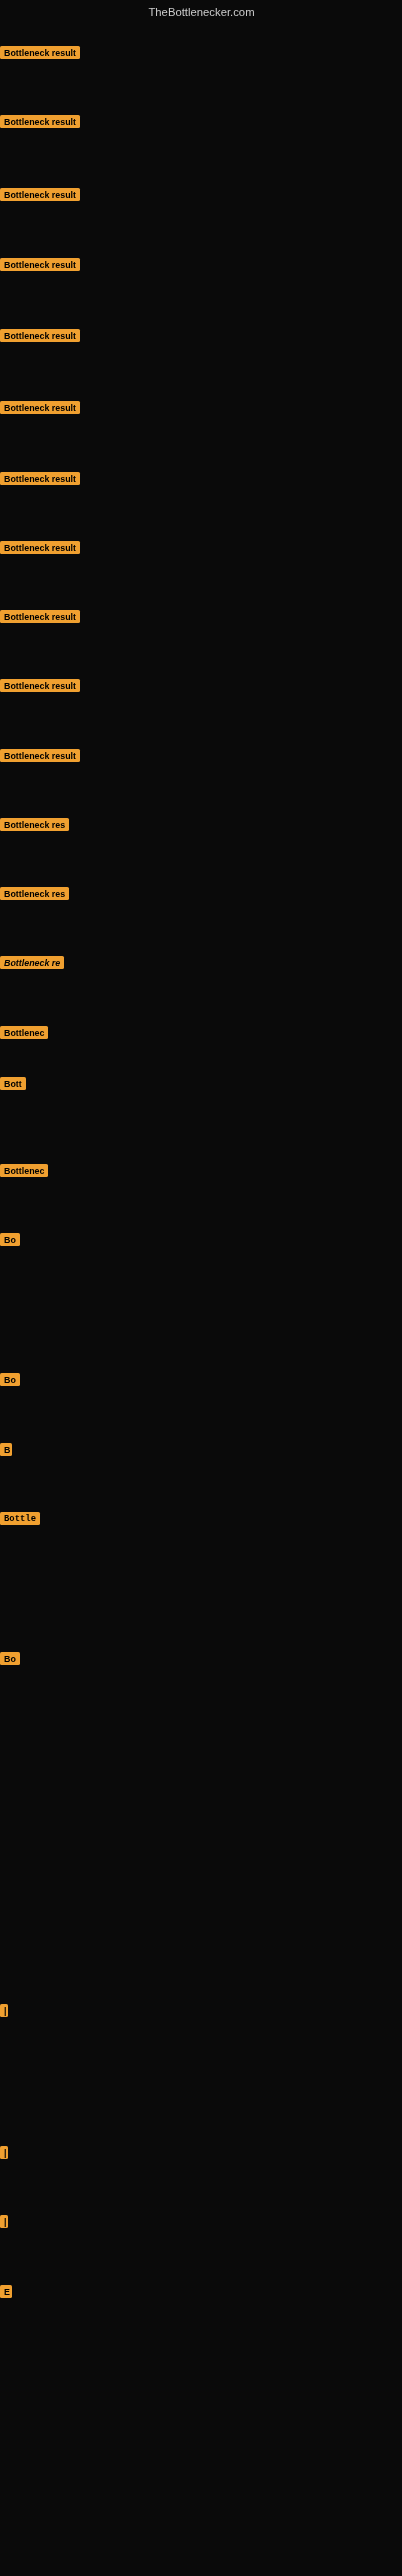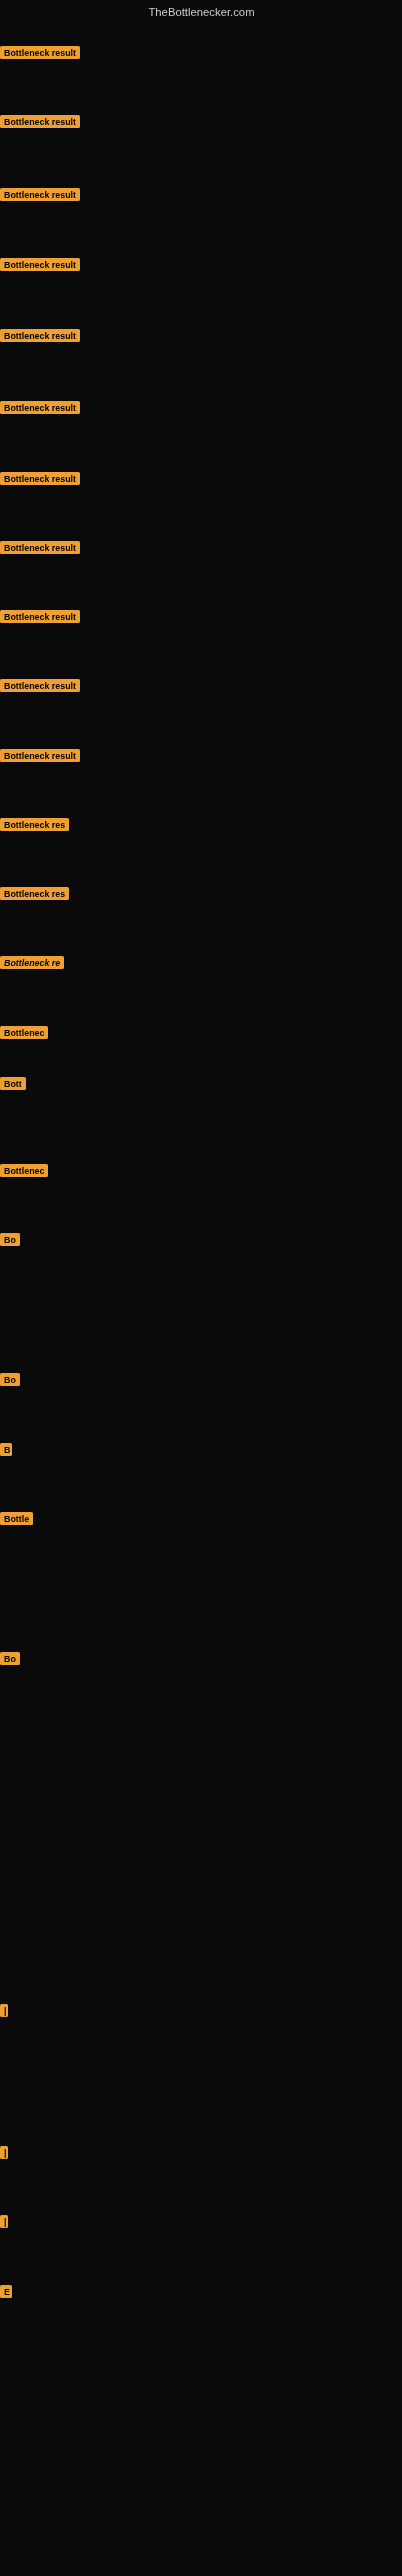--- a/index.html
+++ b/index.html
@@ -60,20 +60,20 @@
     <div class="badge" style="top: 749px; max-width: 85px;">Bottleneck result</div>
     <div class="badge" style="top: 818px; max-width: 76px;">Bottleneck res</div>
     <div class="badge" style="top: 887px; max-width: 72px;">Bottleneck res</div>
     <div class="badge" style="top: 956px; max-width: 67px; font-style: italic;">Bottleneck re</div>
     <div class="badge" style="top: 1026px; max-width: 56px;">Bottlenec</div>
     <div class="badge" style="top: 1077px; max-width: 36px;">Bott</div>
     <div class="badge" style="top: 1164px; max-width: 56px;">Bottlenec</div>
     <div class="badge" style="top: 1233px; max-width: 20px;">Bo</div>
     <div class="badge" style="top: 1373px; max-width: 20px;">Bo</div>
     <div class="badge" style="top: 1443px; max-width: 12px;">B</div>
-    <div class="badge" style="top: 1512px; max-width: 40px;">Bottle</div>
+    <div class="badge" style="top: 1512px; max-width: 40px; font-family: Liberation Mono, monospace;">Bottle</div>
     <div class="badge" style="top: 1652px; max-width: 20px;">Bo</div>
     <div class="badge" style="top: 2004px; max-width: 8px;">|</div>
     <div class="badge" style="top: 2146px; max-width: 8px;">|</div>
     <div class="badge" style="top: 2215px; max-width: 8px;">|</div>
     <div class="badge" style="top: 2285px; max-width: 12px;">E</div>
   </div>
 
 
 </body></html>

